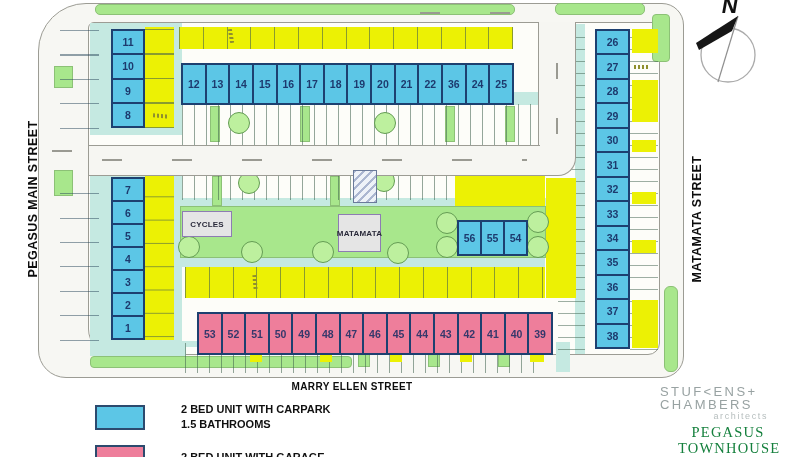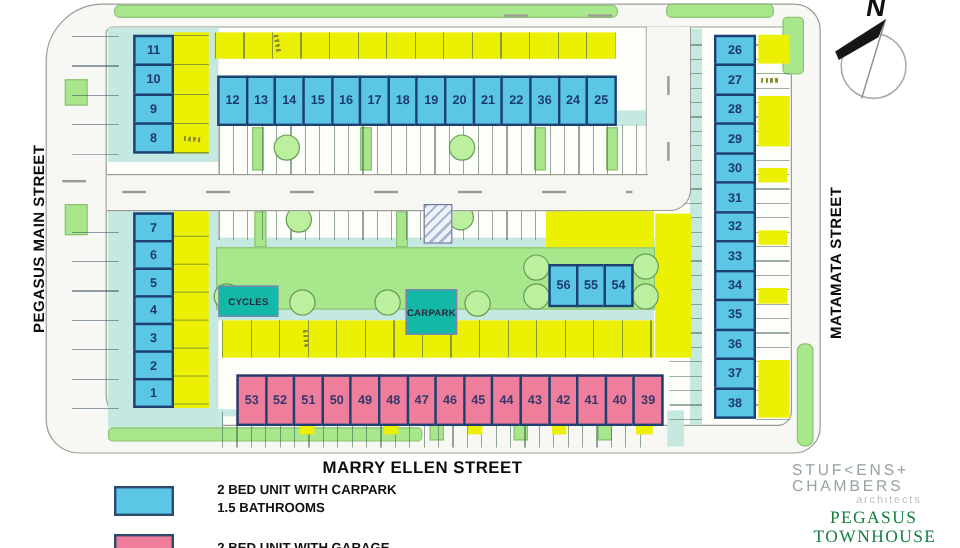--- a/index.html
+++ b/index.html
@@ -39,22 +39,22 @@
   .units-col{flex-direction:column;padding-left:12px;}
   .units-row{flex-direction:row;margin-top:13px;}
   .unit{flex:1;display:flex;align-items:center;justify-content:center;
         background:#5cc6e6;border:2px solid #1d4070;color:#1d3a6e;
         font-weight:bold;font-size:10.5px;}
   .units-col .unit+.unit{margin-top:-2px;}
   .units-row .unit+.unit{margin-left:-2px;}
   .pink .unit{background:#ee7e9b;color:#35386b;}
 
   
-  .facility{background:#14b8a6;border:1px solid #8d7cb2;display:flex;align-items:center;
-            justify-content:center;font-weight:bold;font-size:8px;color:#2a2a3a;letter-spacing:.2px;margin-top:27px;}
+  .facility{background:#e5e5e5;border:1px solid #8d7cb2;display:flex;align-items:center;
+            justify-content:center;font-weight:bold;font-size:8px;color:#2a2a3a;letter-spacing:.2px;}
   .hatch{background:#eef2f8 repeating-linear-gradient(135deg,rgba(90,110,160,.45) 0 2px,transparent 2px 6px);
          border:1px solid #6a7a9a;}
 
   
   .street-label{font-weight:bold;color:#0d0d0d;letter-spacing:.4px;text-align:center;}
   .vlabel{transform:rotate(-90deg);}
   .scribble{height:4px;background:repeating-linear-gradient(90deg,#8f8f2e 0 2px,transparent 2px 4px);}
 
   
   .legend{display:flex;flex-direction:column;gap:13px;}
@@ -159,21 +159,21 @@
   <div class="abs dash-v" style="left:556px;top:38px;height:96px;"></div>
   <div class="abs dash-h" style="left:420px;top:12px;width:120px;"></div>
   <div class="abs dash-h" style="left:52px;top:150px;width:34px;"></div>
 
   <div class="abs hatch" style="left:353px;top:170px;width:24px;height:33px;"></div>
 
   <div class="abs facility" style="left:182px;top:211px;width:50px;height:26px;">
       <span>CYCLES</span>
     </div>
   <div class="abs facility" style="left:338px;top:214px;width:43px;height:38px;">
-      <span>CARPARK</span>
+      <span>MATAMATA</span>
     </div>
 
   <div class="abs units-col" style="left:99px;top:29px;width:46px;height:99px;">
       <div class="unit">11</div>
       <div class="unit">10</div>
       <div class="unit">9</div>
       <div class="unit">8</div>
     </div>
   <div class="abs units-col" style="left:99px;top:177px;width:46px;height:163px;">
       <div class="unit">7</div>
@@ -238,21 +238,21 @@
       <div class="unit">39</div>
     </div>
 
   <div class="abs scribble" style="left:224px;top:34px;width:14px;transform:rotate(80deg);"></div>
   <div class="abs scribble" style="left:153px;top:114px;width:16px;transform:rotate(5deg);"></div>
   <div class="abs scribble" style="left:634px;top:65px;width:16px;"></div>
   <div class="abs scribble" style="left:248px;top:280px;width:14px;transform:rotate(85deg);"></div>
 
   <div class="abs street-label vlabel" style="left:-62px;top:192px;width:190px;font-size:12.5px;">PEGASUS MAIN STREET</div>
   <div class="abs street-label vlabel" style="left:612px;top:212px;width:170px;font-size:12.5px;">MATAMATA STREET</div>
-  <div class="abs street-label" style="left:202px;top:381px;width:300px;font-size:14px;">MARRY ELLEN STREET</div>
+  <div class="abs street-label" style="left:202px;top:381px;width:300px;font-size:10px;">MARRY ELLEN STREET</div>
 
   <div class="abs" style="left:688px;top:0;width:80px;height:100px;">
     <svg width="80" height="100" viewBox="0 0 80 100">
       <circle cx="40" cy="55" r="27" fill="none" stroke="#ababab" stroke-width="1.3"></circle>
       <line x1="30" y1="82" x2="50" y2="16" stroke="#8f8f8f" stroke-width="1.2"></line>
       <polygon points="50,16 8,43 11,50 44,31" fill="#161616"></polygon>
     </svg>
     <span class="abs compass-n" style="left:34px;top:-7px;">N</span>
   </div>
 

